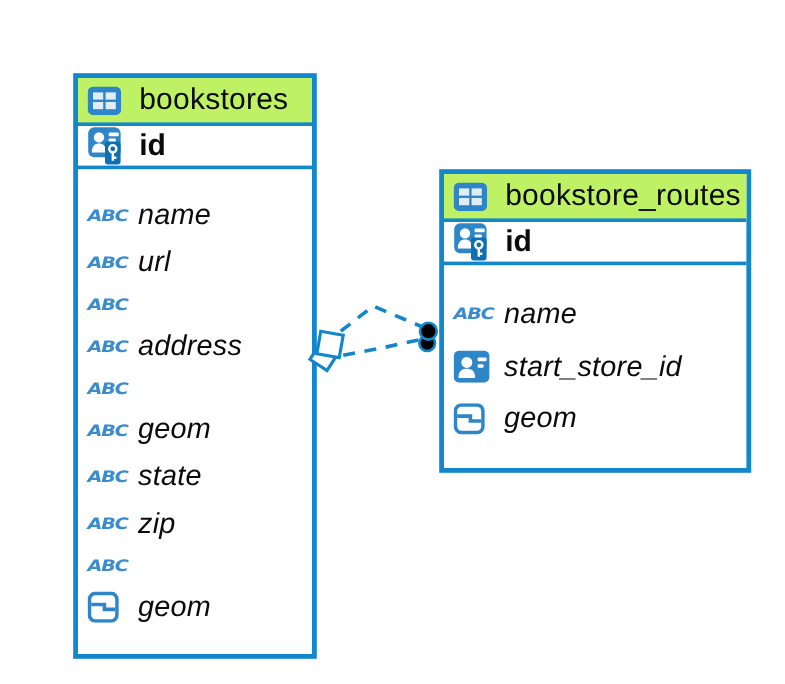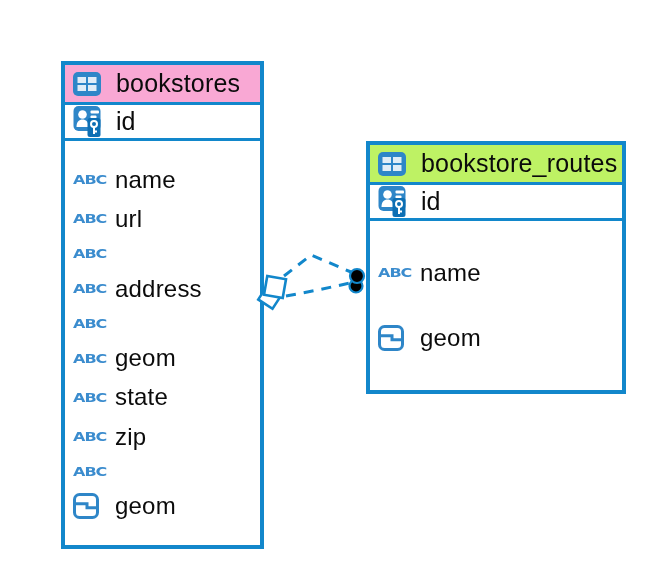--- a/index.html
+++ b/index.html
@@ -40,29 +40,30 @@
     white-space:nowrap;
   }
   .key-row{
     flex:0 0 40px;
     display:flex;
     align-items:center;
     gap:9px;
     padding:0 8px;
     border-bottom:3px solid var(--accent);
     font-size:25px;
-    font-weight:400;
+    font-weight:700;
     white-space:nowrap;
   }
   .body{
     flex:1 1 auto;
     display:flex;
     flex-direction:column;
     justify-content:space-evenly;
     padding:19px 0;
+    font-style:italic;
   }
   .col-row{
     flex:1 1 auto;
     display:flex;
     align-items:center;
     gap:8px;
     padding:0 8px;
     font-size:24px;
     letter-spacing:.2px;
     white-space:nowrap;
@@ -93,21 +94,21 @@
   .dmn{fill:#ffffff;stroke:var(--accent);stroke-width:2.6;}
   .dot{fill:#000000;stroke:var(--accent);stroke-width:2.2;}
 </style>
 </head>
 <body>
 
 <div class="canvas">
 
   <div id="tables">
       <div class="table" style="left: 61px; top: 61px; width: 203px; height: 488px;">
-    <div class="t-header" style="background: #f9a8d4;">
+    <div class="t-header" style="background: #bef264;">
       <span class="icn">
             <svg width="28" height="24" viewBox="0 0 28 24">
       <rect x="0" y="0" width="28" height="24" rx="5" fill="#2E86C8"></rect>
       <rect x="4.5" y="5" width="8.5" height="6" fill="#fff" opacity=".85"></rect>
       <rect x="15" y="5" width="8.5" height="6" fill="#fff" opacity=".85"></rect>
       <rect x="4.5" y="13" width="8.5" height="6" fill="#fff" opacity=".85"></rect>
       <rect x="15" y="13" width="8.5" height="6" fill="#fff" opacity=".85"></rect>
     </svg>
           </span>
       <span class="t-title">bookstores</span>
@@ -223,20 +224,32 @@
             </span>
             <span>id</span>
           </div>
         </div>
     <div class="body">
           <div class="col-row">
             <span class="icn">
               <span class="abc">ABC</span>
             </span>
             <span>name</span>
+          </div>
+          <div class="col-row">
+            <span class="icn">
+              <svg width="30" height="27" viewBox="0 0 30 27">
+      <rect x="0" y="0" width="30" height="27" rx="5" fill="#2E86C8"></rect>
+      <circle cx="11" cy="10" r="4.6" fill="#fff"></circle>
+      <path d="M4 23 C4 17 7 15.2 11 15.2 C15 15.2 18 17 18 23 Z" fill="#fff"></path>
+      <rect x="20" y="6" width="7.5" height="3" rx="1" fill="#fff"></rect>
+      <rect x="20" y="11.5" width="5" height="3" rx="1" fill="#fff"></rect>
+    </svg>
+            </span>
+            <span>start_store_id</span>
           </div>
           <div class="col-row">
             <span class="icn">
               <svg width="26" height="26" viewBox="0 0 26 26">
       <rect x="1.5" y="1.5" width="23" height="23" rx="5" fill="#fff" stroke="#2E86C8" stroke-width="3"></rect>
       <path d="M3 10.8 H14 V14.8 H23" fill="none" stroke="#2E86C8" stroke-width="3"></path>
     </svg>
             </span>
             <span>geom</span>
           </div>

